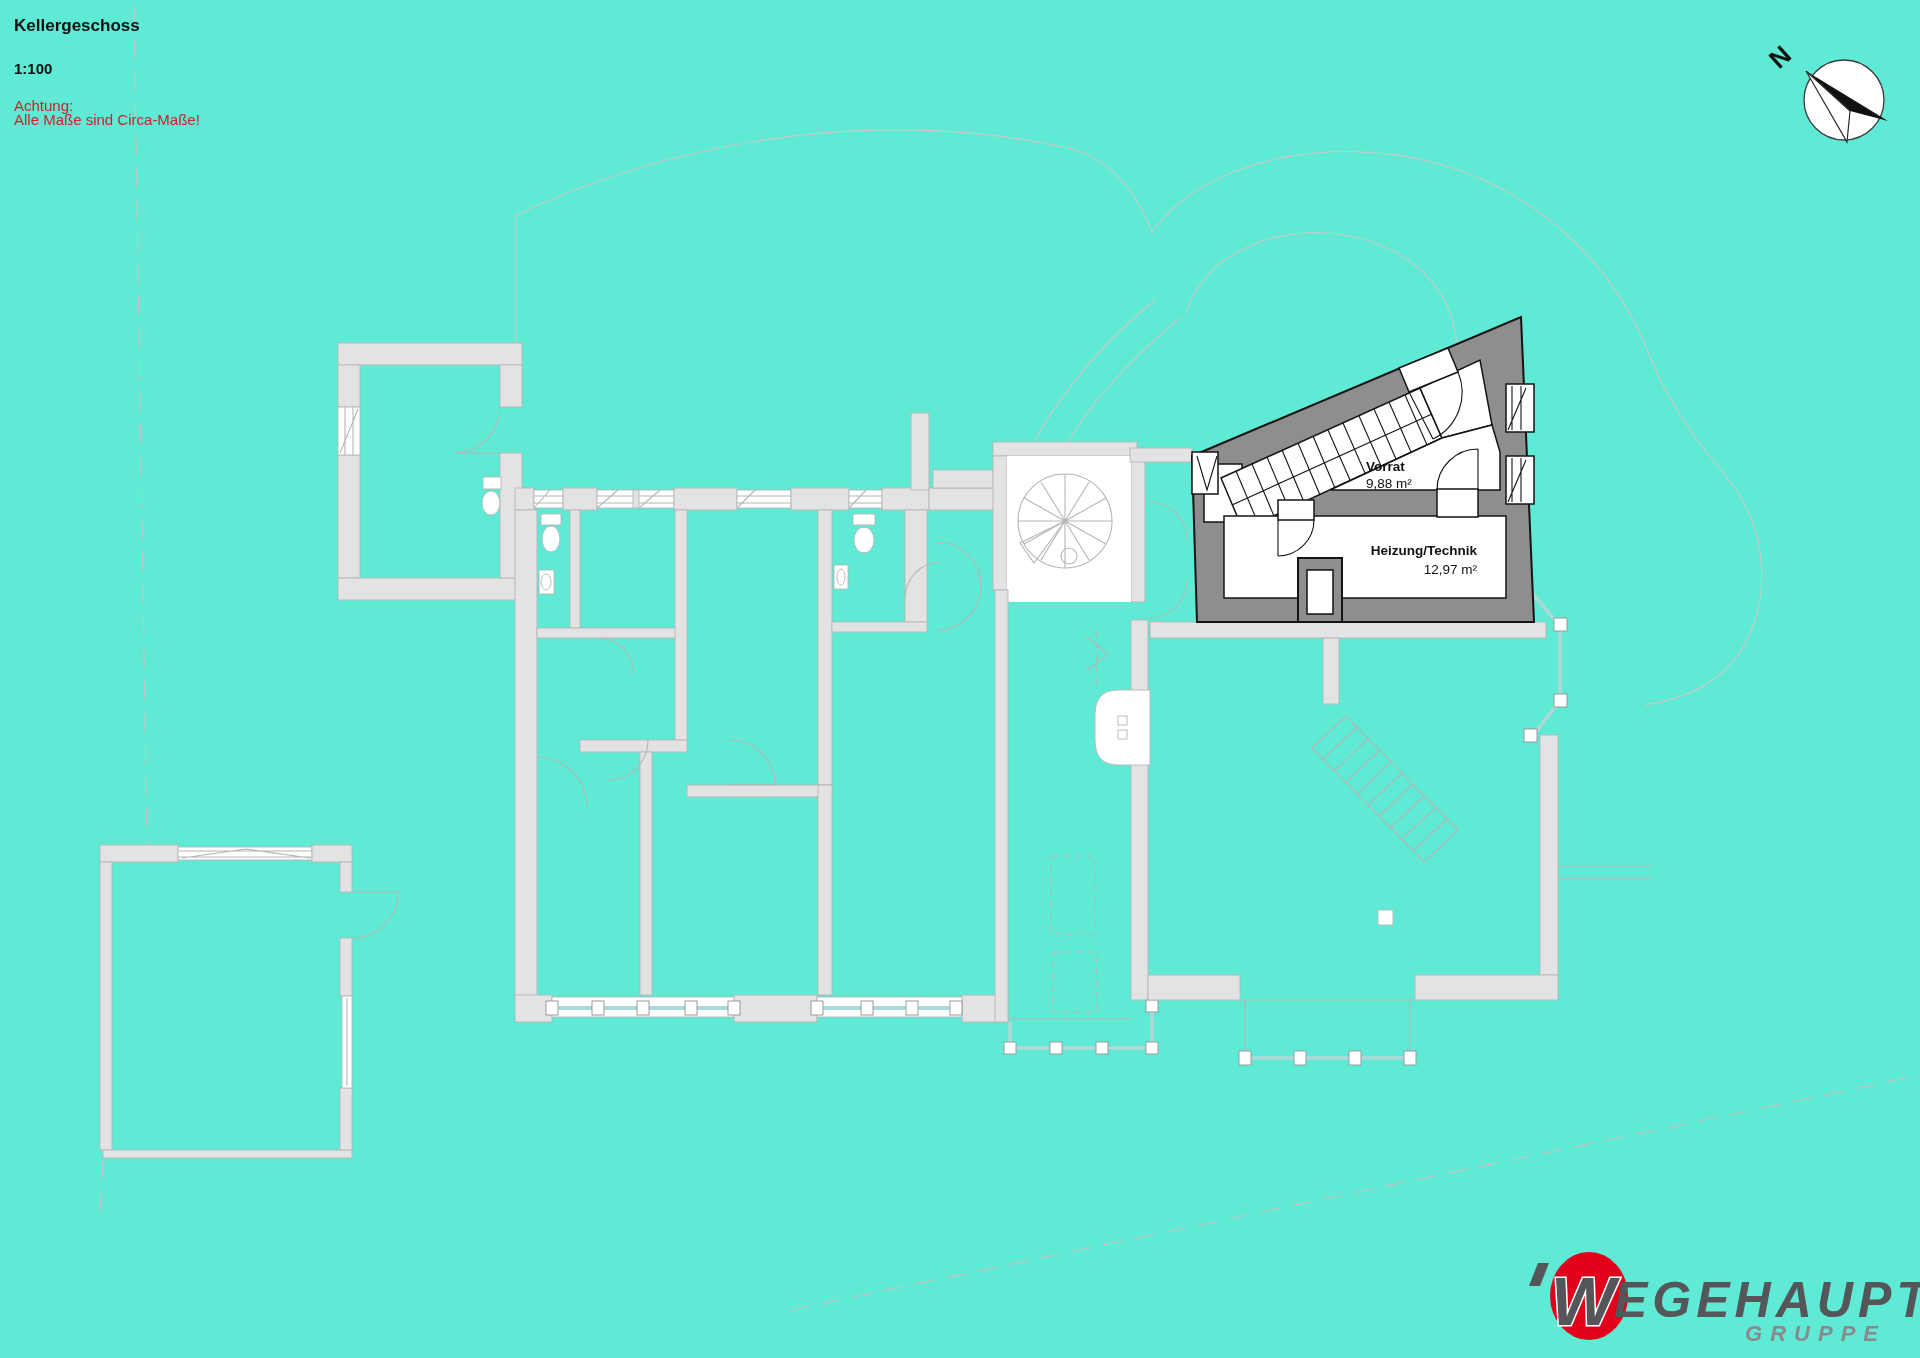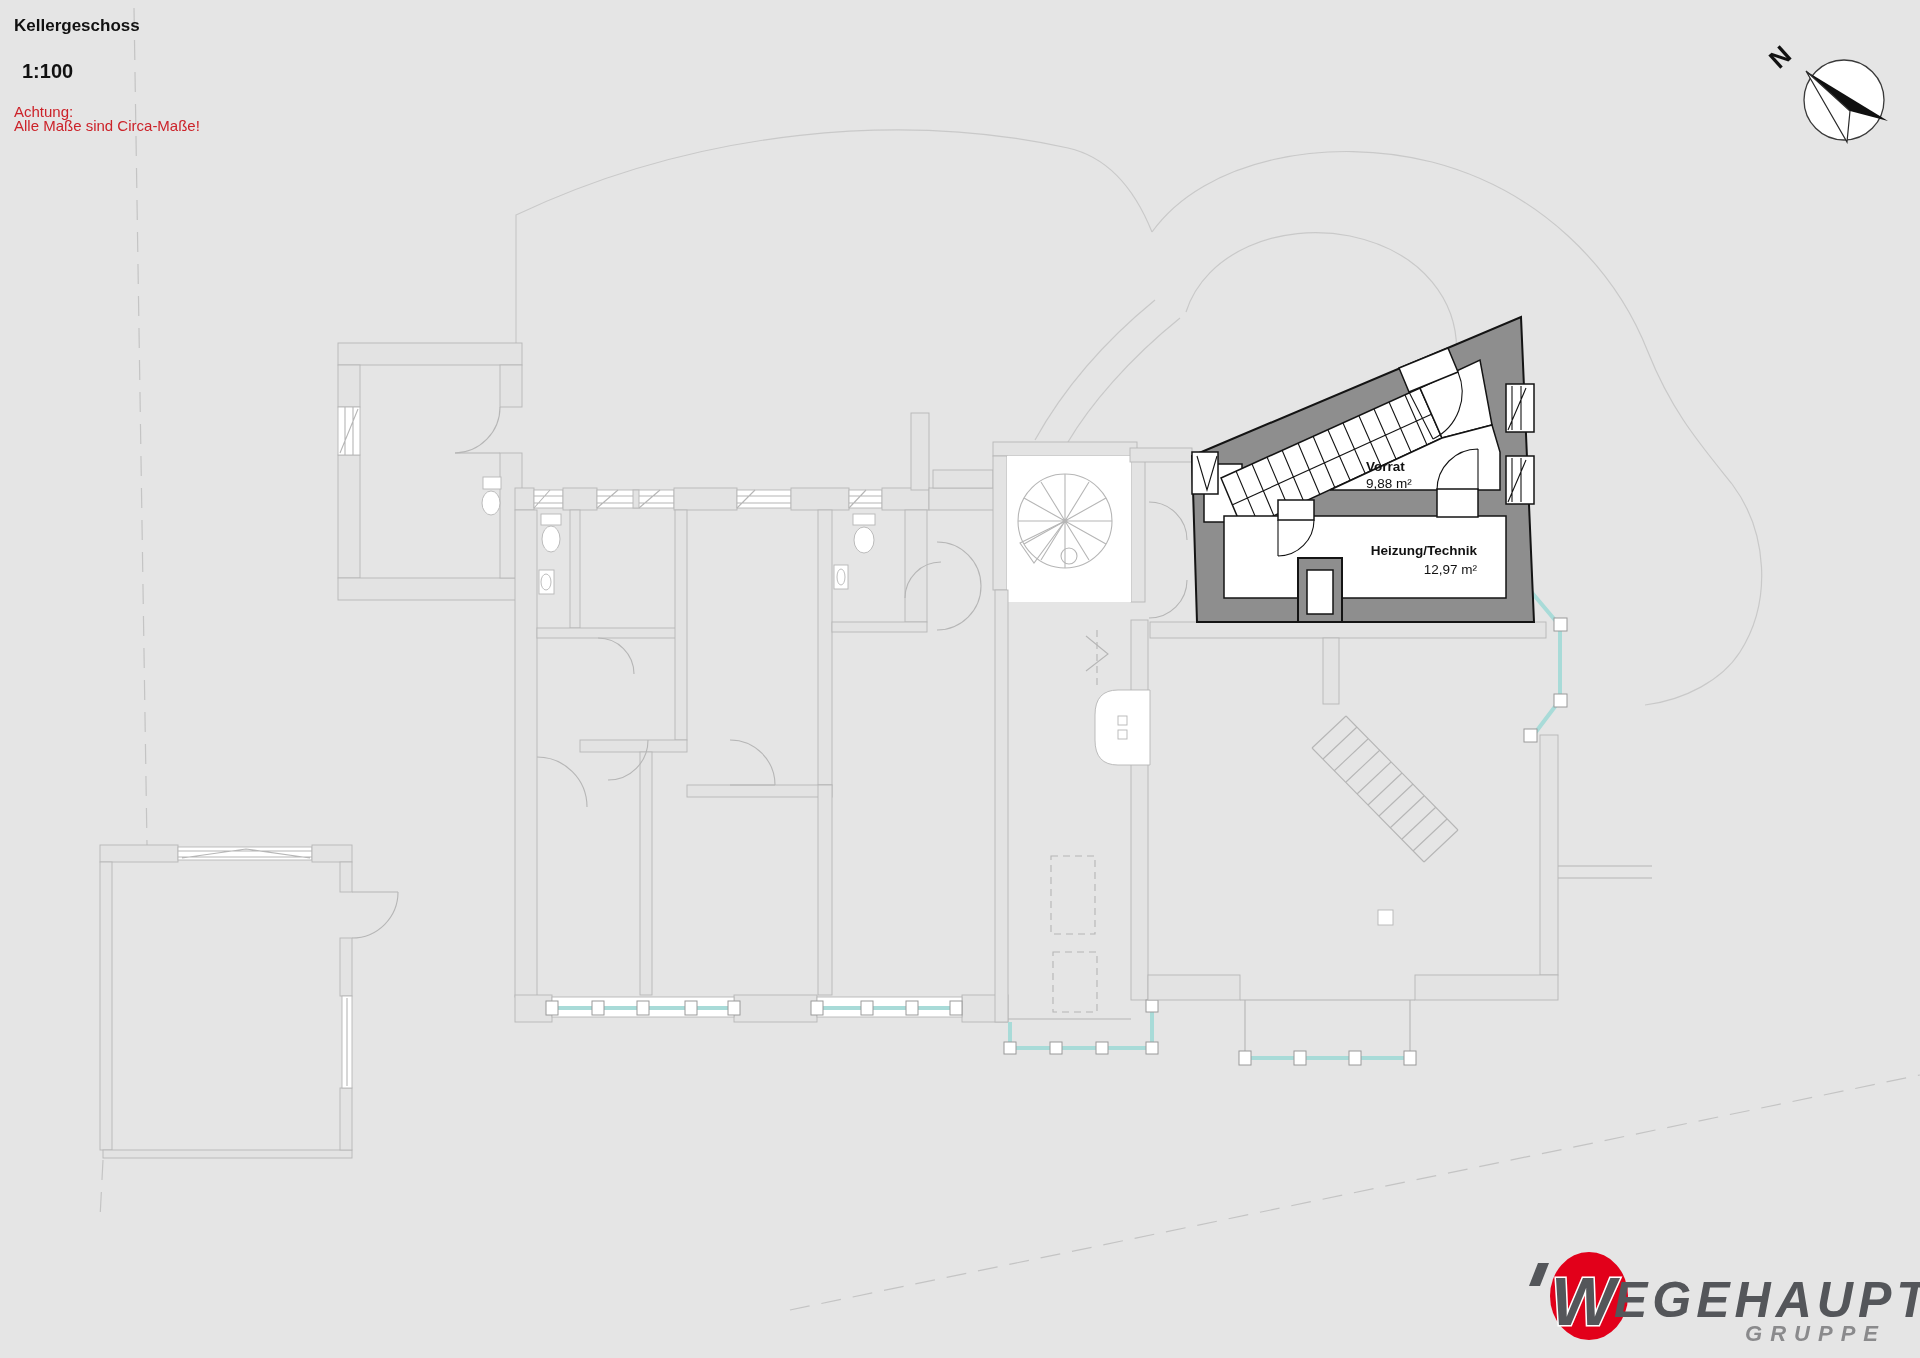--- a/index.html
+++ b/index.html
@@ -1,20 +1,20 @@
 <!DOCTYPE html>
 <html><head>
 <meta charset="utf-8">
 <style>
   html,body{margin:0;padding:0;background:#fff;}
-  #page{position:relative;width:1920px;height:1358px;background:#e5e5e5;overflow:hidden;
+  #page{position:relative;width:1920px;height:1358px;background:#5eead4;overflow:hidden;
         font-family:"Liberation Sans", sans-serif;}
   #hdr{position:absolute;left:14px;top:16px;z-index:5;}
   #hdr .t{font-size:17px;font-weight:bold;color:#111;margin:0 0 24px 0;}
-  #hdr .s{font-size:20px;font-weight:bold;color:#111;margin:0 0 22px 8px;}
+  #hdr .s{font-size:15px;font-weight:bold;color:#111;margin:0 0 22px 0;}
   #hdr .w{font-size:15px;line-height:14px;color:#cc2229;}
   svg{position:absolute;left:0;top:0;}
   
   .lw{fill:#e3e3e3;stroke:#b6b6b6;stroke-width:0.9;}
   .wh{fill:#ffffff;stroke:#b6b6b6;stroke-width:0.9;}
   .lwl{fill:none;stroke:#b6b6b6;stroke-width:1.1;}
   .ter{fill:none;stroke:#c9c9c9;stroke-width:1.2;}
   .dash{fill:none;stroke:#c4c4c4;stroke-width:1.2;stroke-dasharray:20 12;}
   .drect{fill:none;stroke:#b6b6b6;stroke-width:1.1;stroke-dasharray:7 5;}
   .teal{fill:none;stroke:#a8dbd8;stroke-width:4;}

